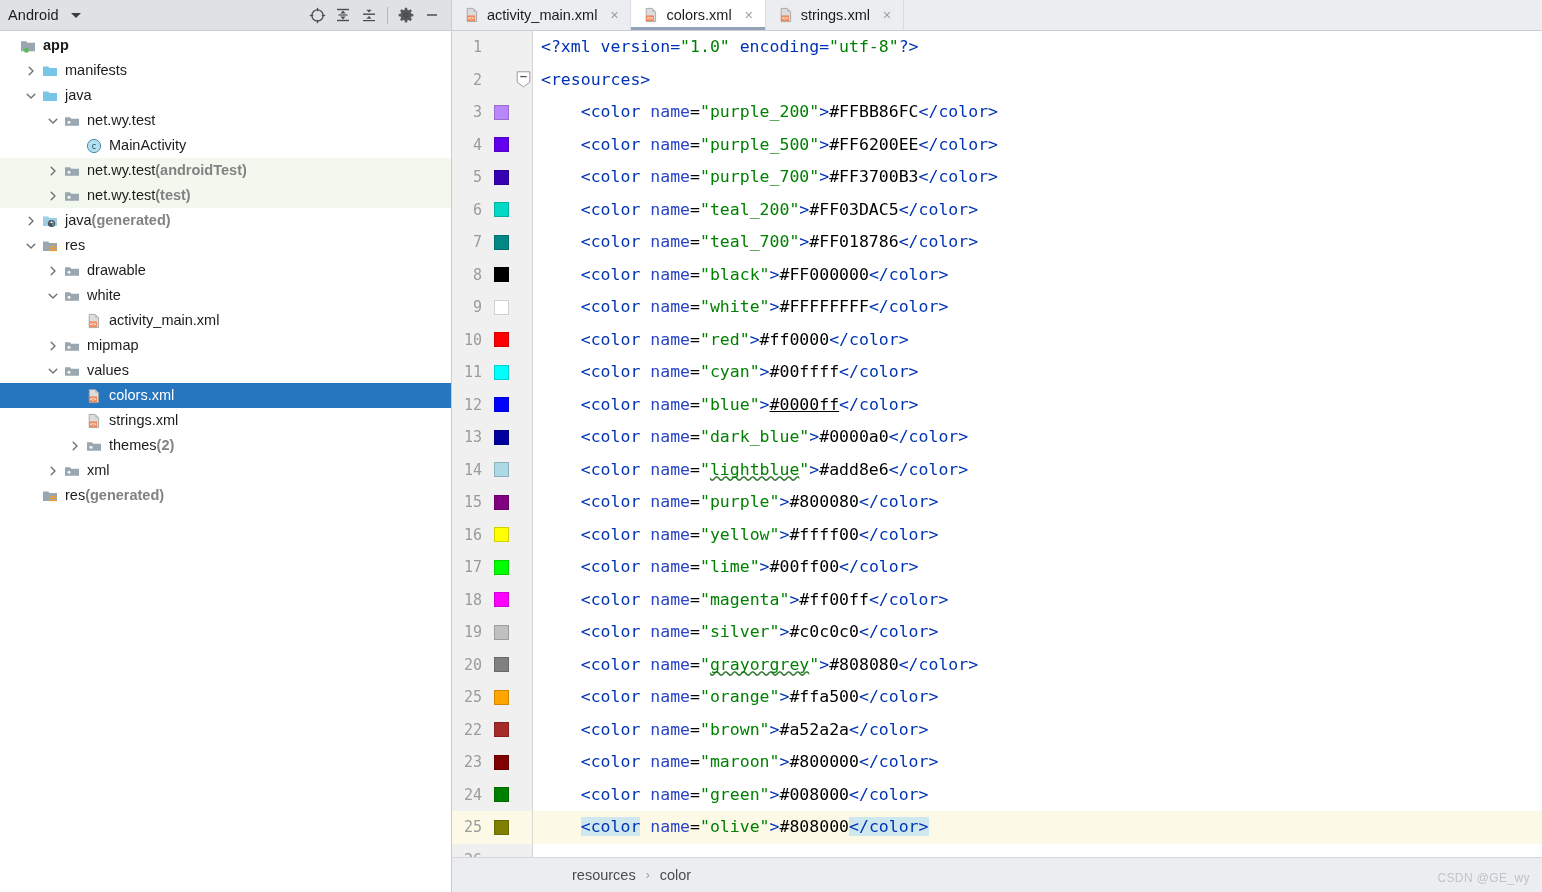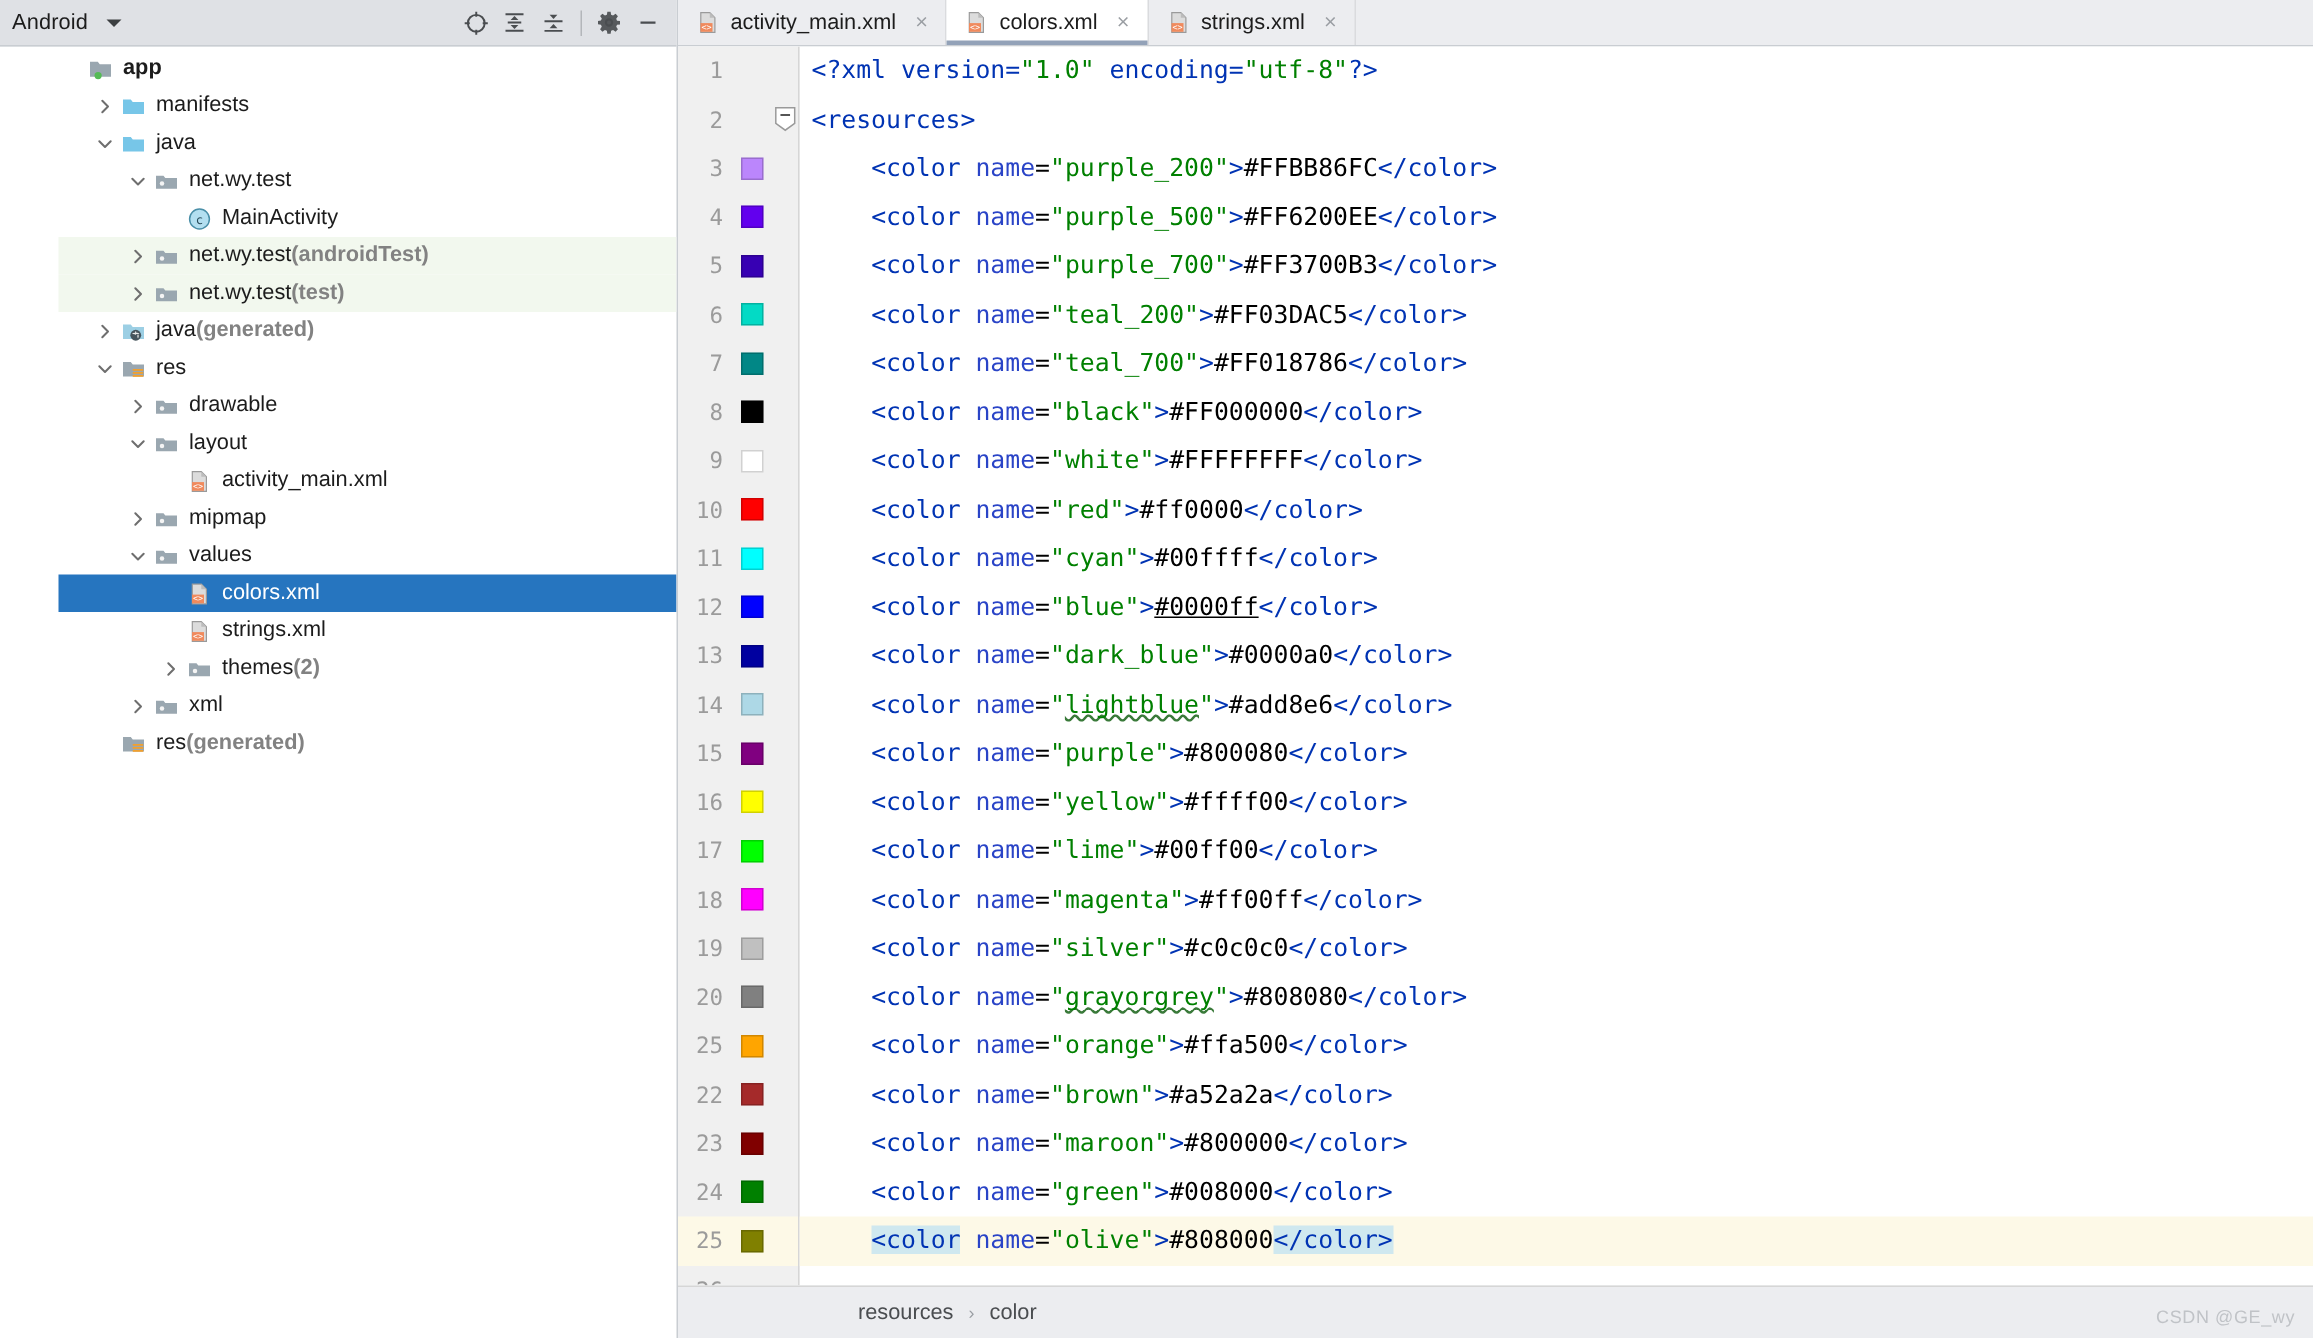--- a/index.html
+++ b/index.html
@@ -61,21 +61,20 @@
     font-size: 14.5px;
     color: #1c1c1c;
     position: relative;
   }
   .tree-row {
     height: 25px;
     display: flex;
     align-items: center;
     white-space: nowrap;
     position: relative;
-    margin-left: 39px;
   }
   .tree-row.scope-test { background: #f2f8ee; }
   .tree-row.selected { background: #2675bf; color: #ffffff; }
   .arrow {
     width: 18px; height: 25px; flex: none;
     display: flex; align-items: center; justify-content: center;
     color: #6e6e6e;
   }
   .arrow svg { display: block; }
   .arrow.empty { visibility: hidden; }
@@ -415,21 +414,21 @@
             <svg width="12" height="12" viewBox="0 0 12 12">
               <path d="M2.2 4.2 L6 8.0 L9.8 4.2" fill="none" stroke="#6e6e6e" stroke-width="1.35" stroke-linecap="round" stroke-linejoin="round"></path>
             </svg>
           </span>
           <span class="node-icon">
             <svg width="16" height="16" viewBox="0 0 16 16">
               <path fill="#9aa7b0" d="M1 4.2h5.0l1.2 1.5H15v7.1H1z"></path>
               <circle cx="5.0" cy="9.3" r="1.5" fill="#f4f4f4"></circle>
             </svg>
           </span>
-          <span class="label">layout</span>
+          <span class="label">white</span>
         </div>
         <div class="tree-row">
           <span style="width: 66px; flex: 0 0 auto;"></span>
           <span class="arrow empty"></span>
           <span class="node-icon">
             <svg width="16" height="16" viewBox="0 0 16 16">
               <path fill="#dcdcdc" stroke="#9a9a9a" stroke-width="0.8" d="M3.2 1.4h6.0l3.4 3.4v9.8H3.2z"></path>
               <path fill="#bcbcbc" d="M9.2 1.4l3.4 3.4H9.2z"></path>
               <rect x="3.0" y="8.4" width="8.0" height="5.8" fill="#f08a5d"></rect>
               <text x="7.0" y="12.9" font-size="5.6" font-family="DejaVu Sans Mono, monospace" text-anchor="middle" fill="#ffffff">&lt;&gt;</text>

